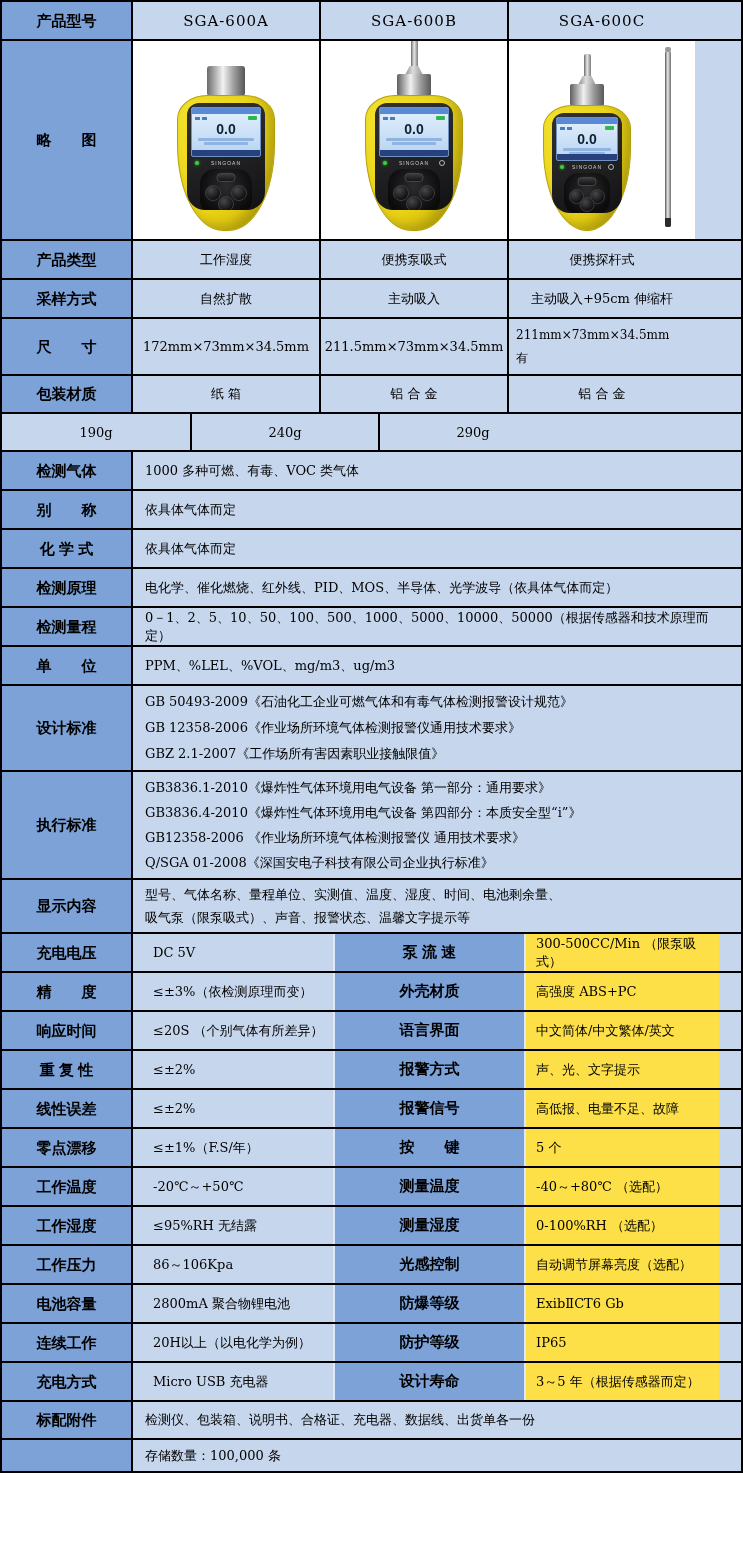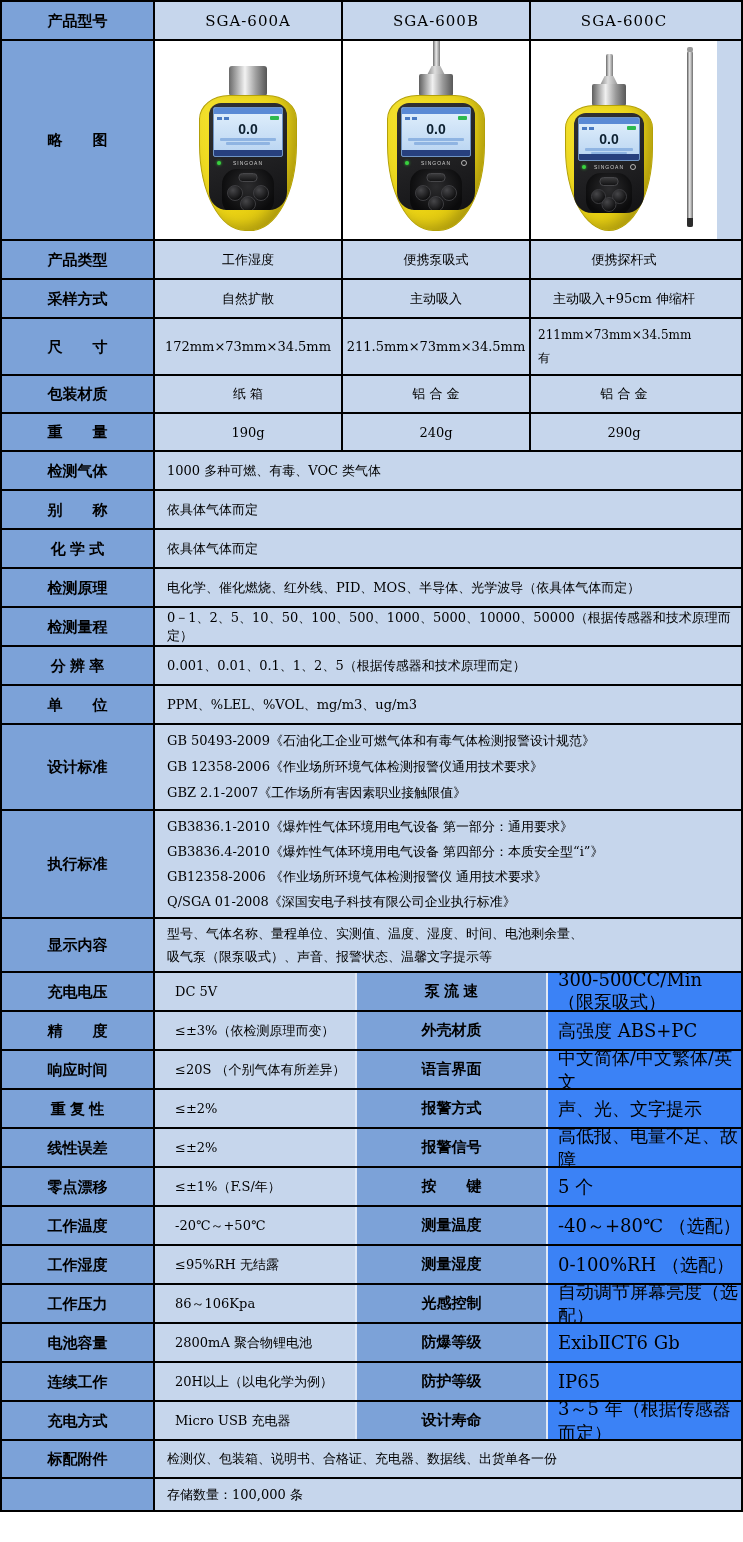--- a/index.html
+++ b/index.html
@@ -2,39 +2,39 @@
 <html><head>
 <meta charset="utf-8">
 <style>
   html,body{margin:0;padding:0;background:#fff}
   body{width:743px;font-family:"DejaVu Serif","Liberation Serif",serif;color:#000}
   .sheet{width:743px;box-sizing:border-box;border:2px solid #000;background:#C6D6EC}
   .row{display:flex;border-top:2px solid #000}
   .row.first{border-top:none}
   .cell{box-sizing:border-box;border-left:2px solid #000;display:flex;align-items:center;justify-content:center;overflow:hidden}
   .cell:first-child{border-left:none}
-  .lab{width:151px;flex:none;background:#7CA2D8;font-family:"Liberation Sans","DejaVu Sans",sans-serif;
+  .lab{width:129px;flex:none;background:#7CA2D8;font-family:"Liberation Sans","DejaVu Sans",sans-serif;
        font-weight:bold;font-size:15px;text-align:center;line-height:20px}
   .pv{width:188px;flex:none;background:#C6D6EC;font-size:13px;text-align:center;padding:2px}
   .mdl{font-size:15px;letter-spacing:1px}
   .wide{flex:1;background:#C6D6EC;font-size:13px;justify-content:flex-start;text-align:left;padding:3px 8px 3px 12px}
   .col{flex-direction:column;align-items:flex-start;justify-content:center}
   .col2{flex-direction:column;justify-content:center}
   .ln{line-height:26px;white-space:nowrap}
   .ln23{line-height:23px;white-space:nowrap}
   .ln25{line-height:25px;white-space:nowrap}
   .h37{height:37px}.h36{height:36px}.h55{height:55px}.h47{min-height:47px}
   .sketch{height:198px}
   .dimcell{flex-direction:column;align-items:flex-start;justify-content:center;text-align:left;
            font-size:12px;line-height:23px;padding-left:7px}
   
   .sv1{width:202px;flex:none;background:#C6D6EC;font-size:13px;justify-content:flex-start;text-align:left;padding-left:20px}
   .sl2{width:191px;flex:none;background:#7CA2D8;border-left:2px solid #DFE8F6;
        font-family:"Liberation Sans","DejaVu Sans",sans-serif;font-weight:bold;font-size:15px;text-align:center}
-  .sv2{width:195px;flex:none;background:#3b82f6;border-left:2px solid #DFE8F6;font-size:18px;
+  .sv2{width:195px;flex:none;background:#fde047;border-left:2px solid #DFE8F6;font-size:13px;
        justify-content:flex-start;text-align:left;padding-left:10px}
   
   .photo{background:#fff;position:relative;align-items:flex-end;justify-content:center;padding:0 0 8px 0}
   .pc-c{justify-content:flex-start;padding-left:34px}
   .device{display:flex;flex-direction:column;align-items:center;flex:none}
   .rod{width:7px;background:linear-gradient(90deg,#6a6a6a,#e9e9e9 45%,#7a7a7a);border-radius:2px 2px 0 0}
   .cone{width:22px;height:8px;background:linear-gradient(90deg,#777,#ddd 45%,#888);
         clip-path:polygon(30% 0,70% 0,88% 100%,12% 100%)}
   .dev-b .rod{height:28px}.dev-c .rod{height:22px}
   .cap{width:34px;height:22px;background:linear-gradient(90deg,#5f5f5f,#f0f0f0 40%,#9a9a9a 70%,#585858);border-radius:2px}
@@ -232,21 +232,20 @@
   <div>
 
       <div class="row h36">
         <div class="cell lab">包装材质</div>
         <div class="cell pv">纸 箱</div>
         <div class="cell pv">铝 合 金</div>
         <div class="cell pv">铝 合 金</div>
       </div>
 
       <div class="row h36">
-        <div class="cell lab">重　　量</div>
         <div class="cell pv">190g</div>
         <div class="cell pv">240g</div>
         <div class="cell pv">290g</div>
       </div>
     </div>
 
   <div>
 
       <div class="row h37">
         <div class="cell lab">检测气体</div>
@@ -266,24 +265,20 @@
       <div class="row h37">
         <div class="cell lab">检测原理</div>
         <div class="cell wide">电化学、催化燃烧、红外线、PID、MOS、半导体、光学波导（依具体气体而定）</div>
       </div>
 
       <div class="row h37">
         <div class="cell lab">检测量程</div>
         <div class="cell wide">0－1、2、5、10、50、100、500、1000、5000、10000、50000（根据传感器和技术原理而定）</div>
       </div>
 
-      <div class="row h37">
-        <div class="cell lab">分 辨 率</div>
-        <div class="cell wide">0.001、0.01、0.1、1、2、5（根据传感器和技术原理而定）</div>
-      </div>
 
       <div class="row h37">
         <div class="cell lab">单　　位</div>
         <div class="cell wide">PPM、%LEL、%VOL、mg/m3、ug/m3</div>
       </div>
     </div>
 
   <div class="row">
     <div class="cell lab">设计标准</div>
     <div class="cell wide col">

